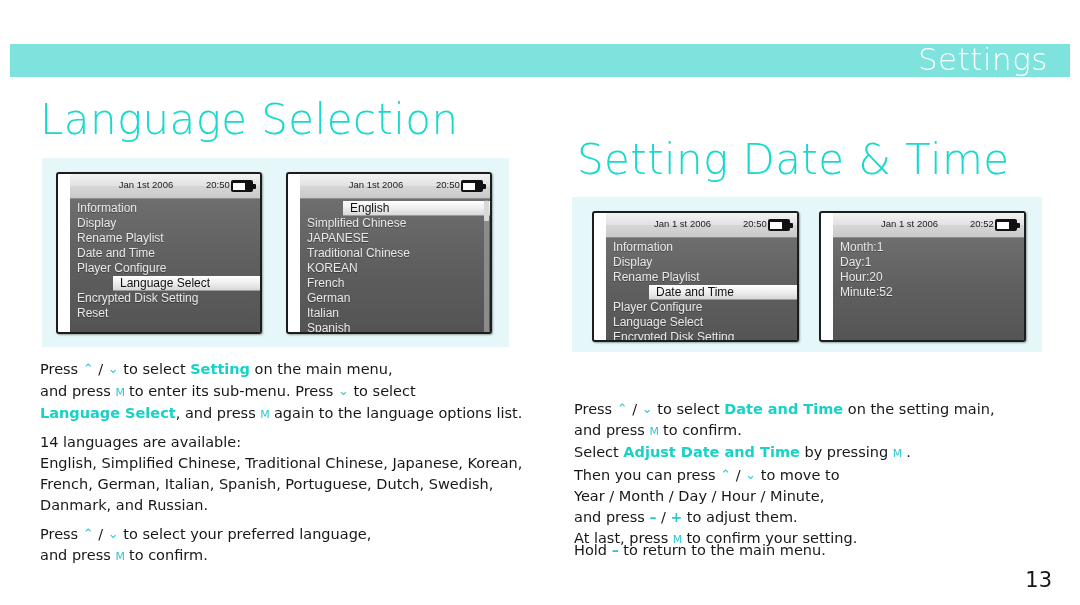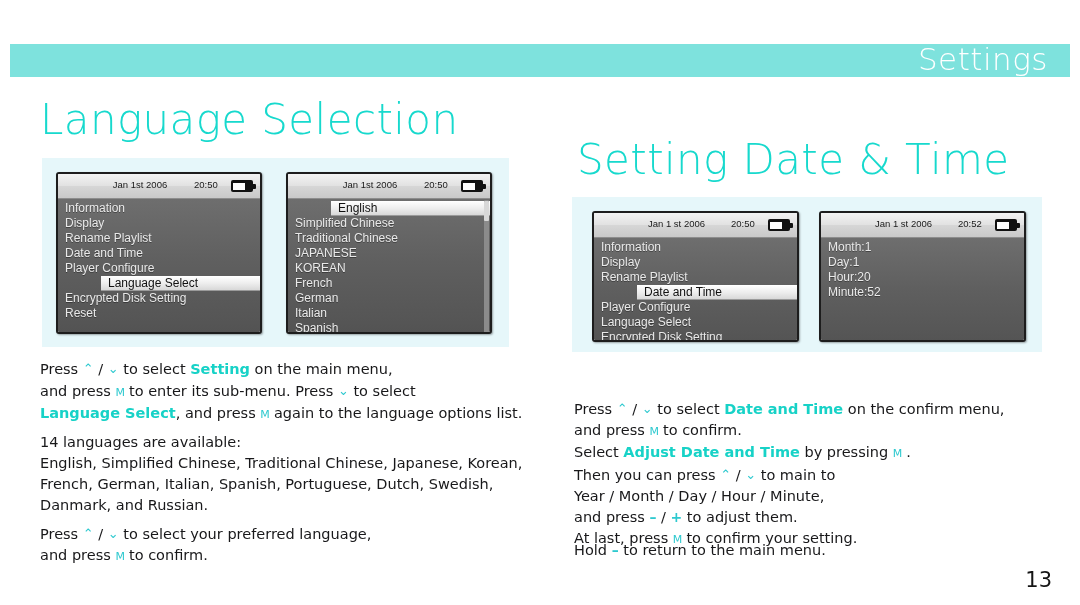--- a/index.html
+++ b/index.html
@@ -56,20 +56,21 @@
   #panel-right { left: 572px; top: 197px; width: 470px; height: 155px; }
 
   
   .device {
     position: absolute;
     background: #ffffff;
     border: 2px solid #1d1d1d;
     border-radius: 3px;
     overflow: hidden;
     box-shadow: 1px 1px 2px rgba(0,0,0,0.35);
+    padding-left: 12px;
   }
   .dev-head {
     position: relative;
     height: 25px;
     background: linear-gradient(to bottom, #f3f3f3 0%, #e2e2e2 48%, #d6d6d6 52%, #c9c9c9 100%);
     border-bottom: 1px solid #8d8d8d;
   }
   .dev-date {
     position: absolute;
     left: 0; right: 0; top: 5px;
@@ -228,22 +229,22 @@
 
   <div class="device" id="dev2">
     <div class="dev-head">
       <span class="dev-date shifted">Jan 1st 2006</span>
       <span class="dev-time" style="left:136px">20:50</span>
       <span class="battery"></span>
     </div>
     <div class="dev-body">
       <div class="dev-item selected">English</div>
       <div class="dev-item">Simplified Chinese</div>
+      <div class="dev-item">JAPANESE</div>
       <div class="dev-item">Traditional Chinese</div>
-      <div class="dev-item">JAPANESE</div>
       <div class="dev-item">KOREAN</div>
       <div class="dev-item">French</div>
       <div class="dev-item">German</div>
       <div class="dev-item">Italian</div>
       <div class="dev-item">Spanish</div>
 
       <div class="scrollbar" style="height:133px"></div>
       <div class="scroll-thumb" style="top:2px;height:20px"></div>
     </div>
   </div>
@@ -332,40 +333,40 @@
   </div>
 
   <div class="copy" id="copy-right-1">
     <div>
       <span>Press</span>
       <span class="glyph">⌃</span>
       <span>/</span>
       <span class="glyph">⌄</span>
       <span>to select</span>
       <span class="hl">Date and Time</span>
-      <span>on the confirm menu,</span>
+      <span>on the setting main,</span>
     </div>
     <div>
       <span>and press</span>
       <span class="glyph-m">M</span>
       <span>to confirm.</span>
     </div>
     <div>
       <span>Select</span>
       <span class="hl">Adjust Date and Time</span>
       <span>by pressing</span>
       <span class="glyph-m">M</span>
       <span>.</span>
     </div>
     <div>
       <span>Then you can press</span>
       <span class="glyph">⌃</span>
       <span>/</span>
       <span class="glyph">⌄</span>
-      <span>to main to</span>
+      <span>to move to</span>
     </div>
     <div>Year / Month / Day / Hour / Minute,</div>
     <div>
       <span>and press</span>
       <span class="glyph-pm">–</span>
       <span>/</span>
       <span class="glyph-pm">+</span>
       <span>to adjust them.</span>
     </div>
     <div>

